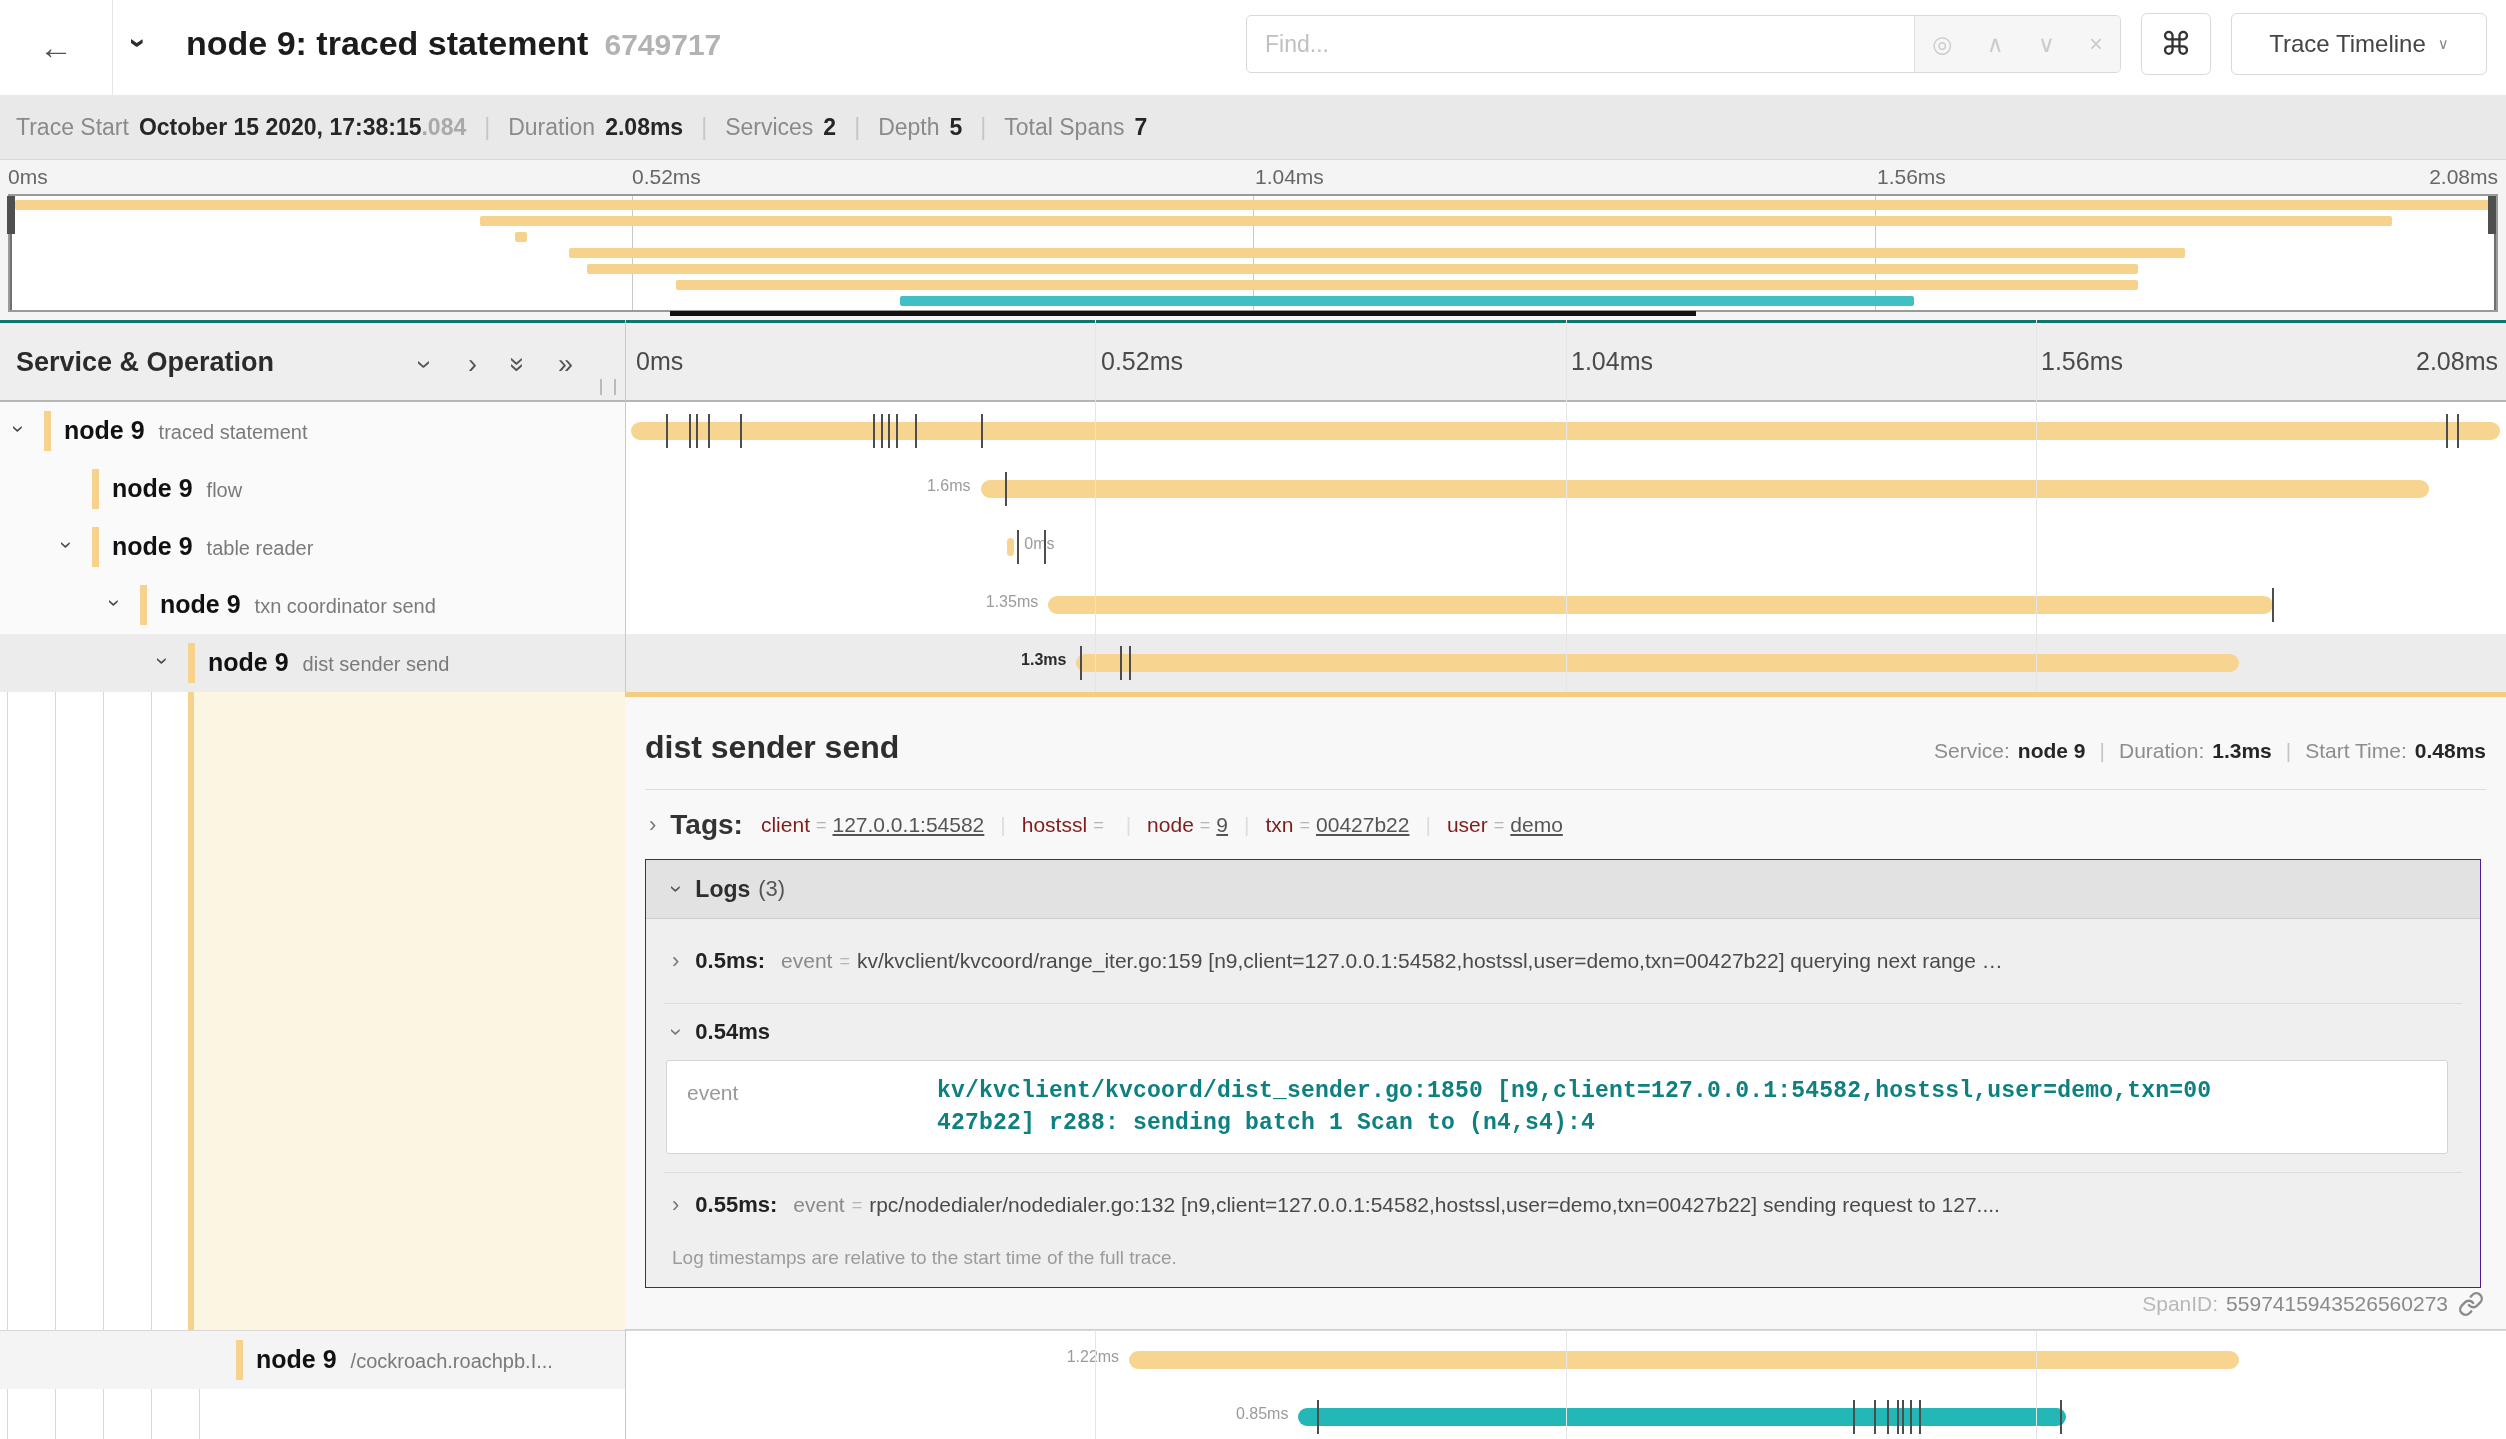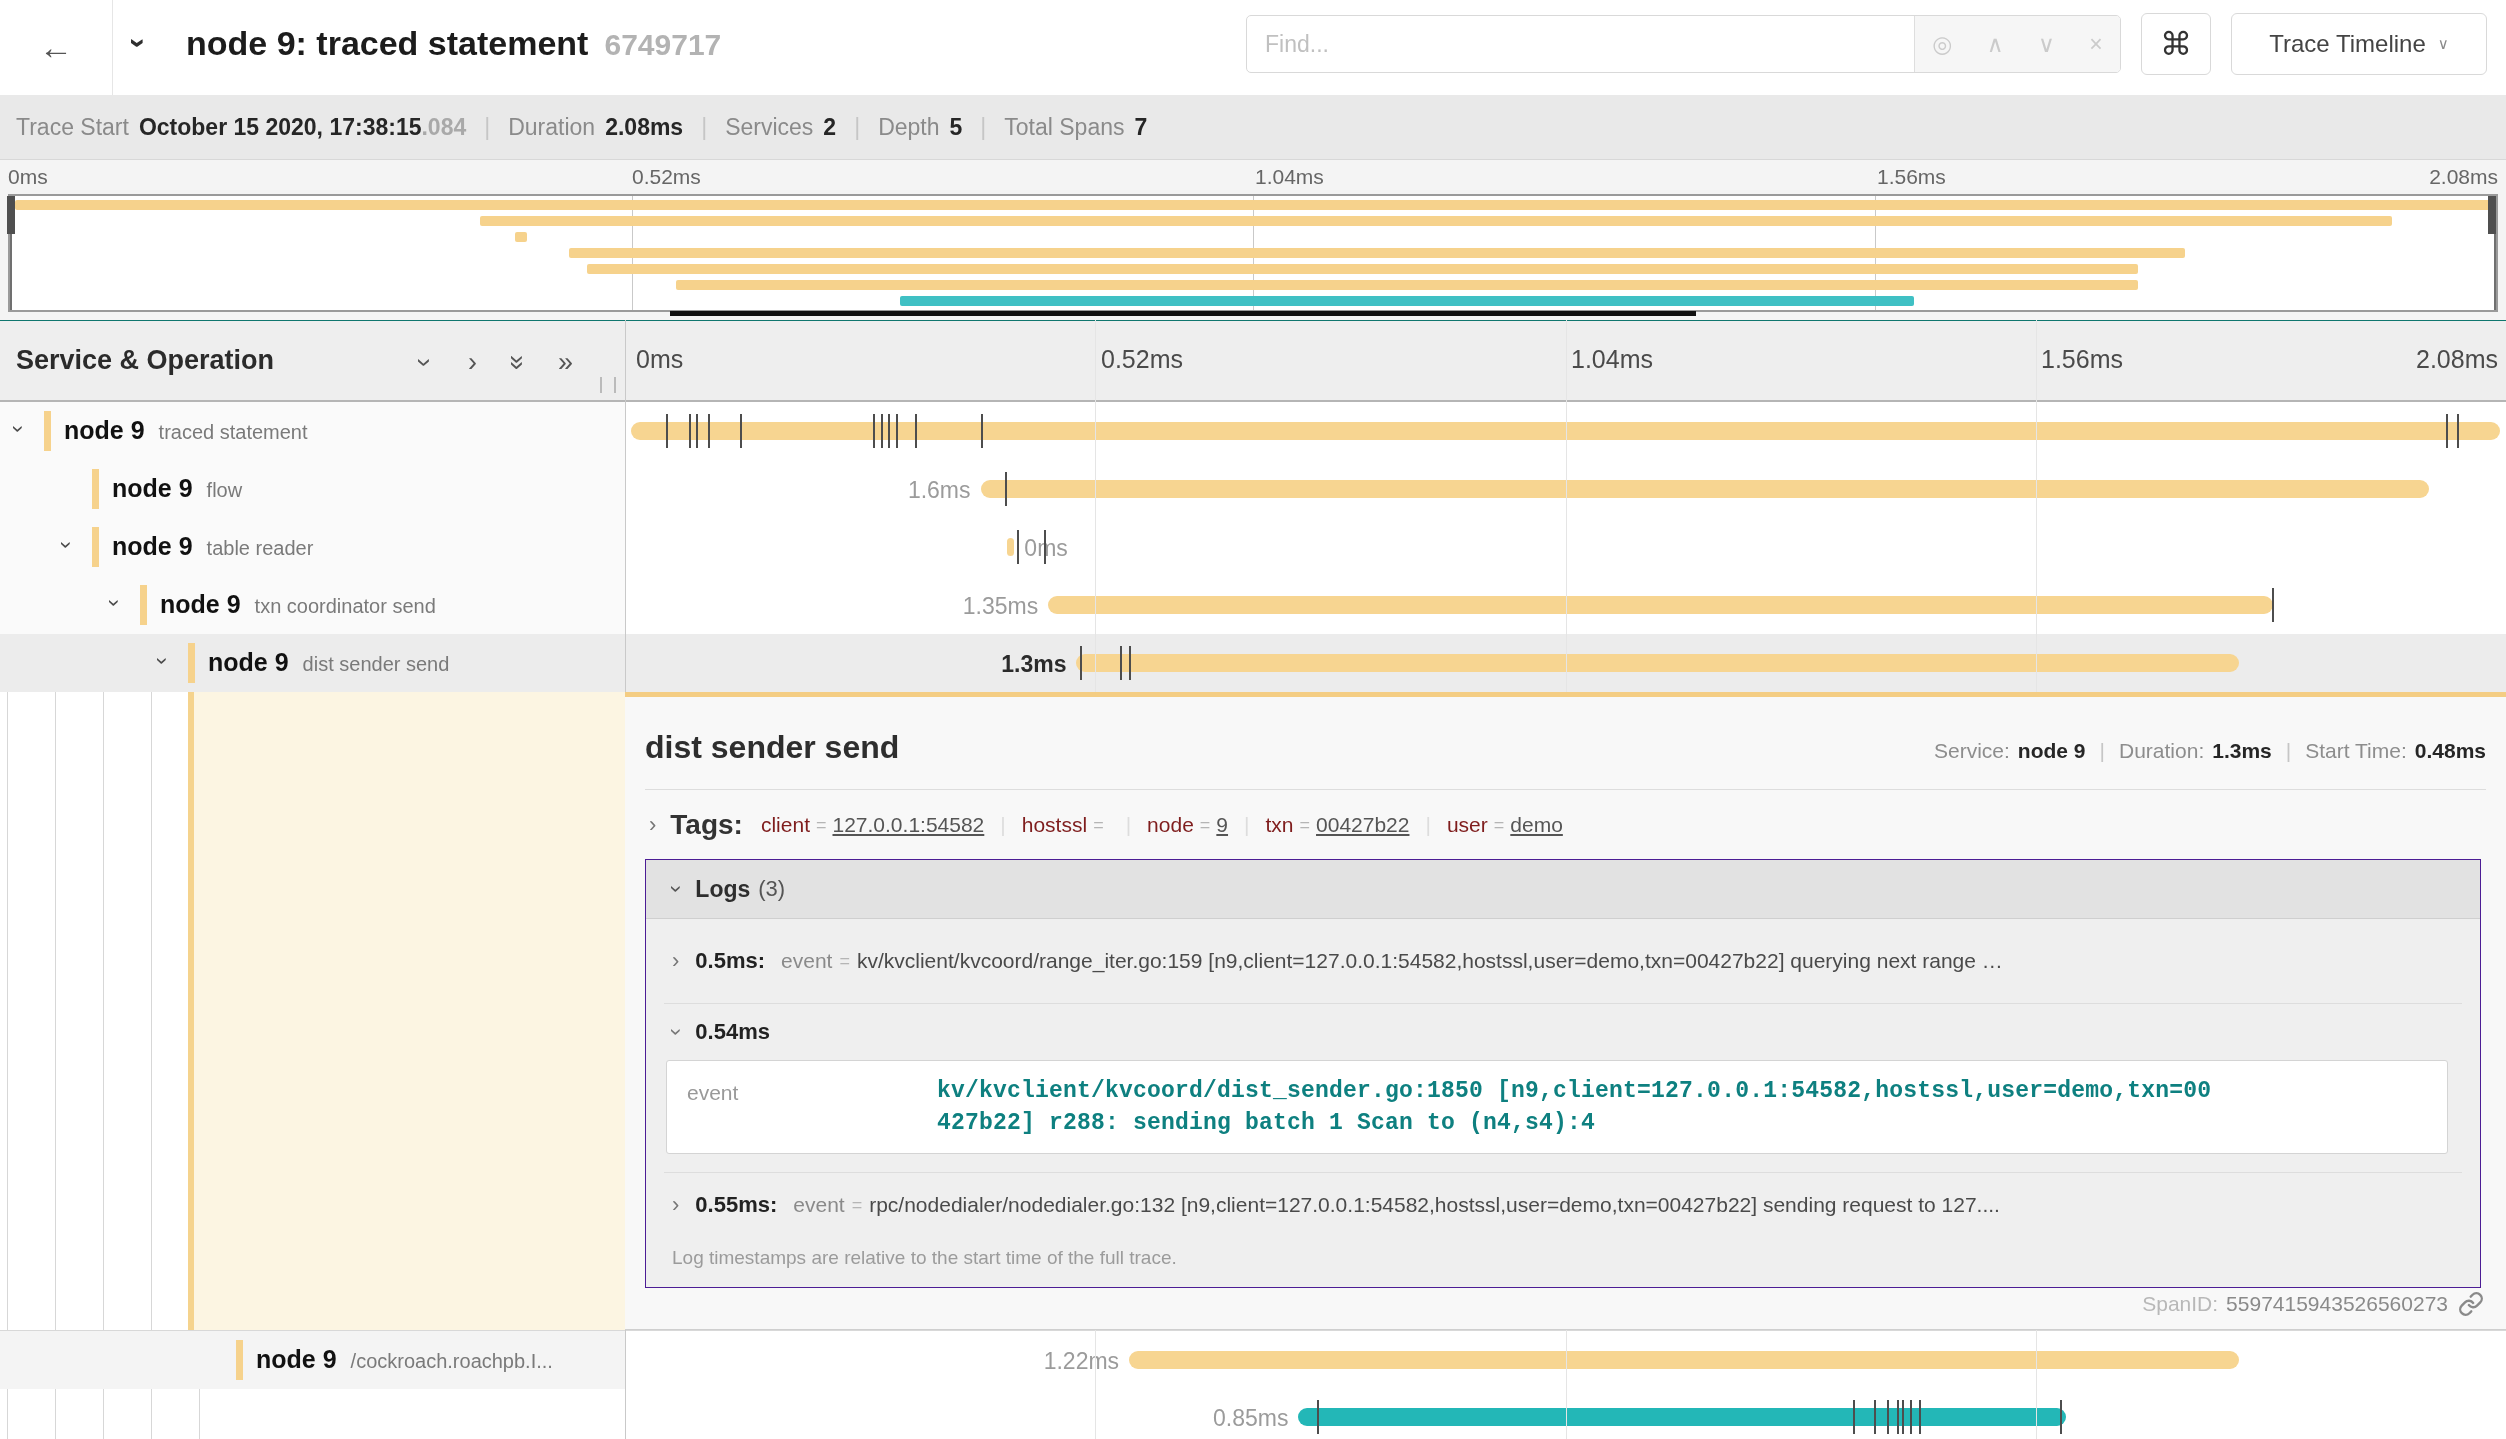--- a/index.html
+++ b/index.html
@@ -34,21 +34,21 @@
   #mini{position:absolute;left:0;top:160px;width:2506px;height:160px;background:#f4f4f4;}
   .mini-lab{position:absolute;top:5px;font-size:21px;color:#666;}
   #mini-box{position:absolute;left:8px;top:34px;width:2490px;height:118px;background:#fff;border:2px solid #9a9a9a;box-sizing:border-box;cursor:crosshair;}
   .mini-grid{position:absolute;top:0;bottom:0;width:1px;background:#c9c9c9;}
   .mini-bar{position:absolute;height:10px;border-radius:2px;}
   .scrub{position:absolute;top:0;bottom:0;width:2px;background:#707070;cursor:col-resize;}
   .scrub .grip{position:absolute;top:0;left:-3px;width:8px;height:38px;background:#4f4f4f;}
   #mini-scroll{position:absolute;top:151px;height:5px;background:#111;}
 
   
-  #shead{position:absolute;left:0;top:320px;width:2506px;height:82px;background:#eeeeee;border-top:1px solid #0f766e;border-bottom:2px solid #b5b5b5;box-sizing:border-box;}
+  #shead{position:absolute;left:0;top:320px;width:2506px;height:82px;background:#eeeeee;border-top:3px solid #0f766e;border-bottom:2px solid #b5b5b5;box-sizing:border-box;}
   #so-title{position:absolute;left:16px;top:24px;font-size:27px;font-weight:bold;color:#2b2b2b;}
   .shead-ico{position:absolute;top:26px;font-size:27px;color:#555;cursor:pointer;}
   #col-grip{position:absolute;left:600px;top:56px;width:12px;height:16px;border-left:2px solid #bbb;border-right:2px solid #bbb;cursor:col-resize;}
   .ax-lab{position:absolute;top:24px;font-size:25px;color:#4a4a4a;}
 
   
   #gridlayer{position:absolute;left:625px;top:320px;width:1881px;height:1119px;pointer-events:none;z-index:2;}
   #gridlayer .vline{position:absolute;top:0;bottom:0;width:1px;background:#e5e5e5;}
   #gridlayer .divline{position:absolute;left:0;top:0;bottom:0;width:1px;background:#c9c9c9;}
 
@@ -64,21 +64,21 @@
   .tree-chev{position:absolute;top:14px;font-size:22px;color:#4a4a4a;cursor:pointer;left:calc(var(--d)*48px + 14px);}
   .cbar{position:absolute;top:9px;width:7px;height:40px;left:calc(var(--d)*48px + 44px);}
   .cbar.yellow{background:#f6d28c;}
   .cbar.teal{background:#26b8b8;}
   .svc{position:absolute;top:14px;left:calc(var(--d)*48px + 64px);font-size:25px;font-weight:bold;color:#111;white-space:nowrap;}
   .op{font-size:20px;font-weight:normal;color:#7a7a7a;margin-left:14px;}
   .span-bar{position:absolute;top:20px;height:18px;border-radius:9px;z-index:3;}
   .span-bar.yellow{background:#f7d591;}
   .span-bar.teal{background:#23b7b7;}
   .tick{position:absolute;top:12px;width:2px;height:34px;background:#4d4d4d;z-index:4;}
-  .dur-lab{position:absolute;top:17px;font-size:23px;color:#9b9b9b;white-space:nowrap;z-index:3;}
+  .dur-lab{position:absolute;top:17px;font-size:16px;color:#9b9b9b;white-space:nowrap;z-index:3;}
   .dur-lab.sel{color:#2b2b2b;font-weight:bold;}
 
   
   #cream{position:absolute;left:188px;top:692px;width:437px;height:638px;background:#fcf5e2;border-left:6px solid #f5d38d;box-sizing:border-box;z-index:3;}
   #panel{position:absolute;left:625px;top:692px;width:1881px;height:638px;background:#f8f8f8;border-top:5px solid #f4cd83;border-bottom:1px solid #cfcfcf;box-sizing:border-box;z-index:3;}
   #d-title{position:absolute;left:20px;top:32px;font-size:32px;font-weight:bold;color:#2e2e2e;}
   #d-meta{position:absolute;right:20px;top:42px;font-size:21px;color:#8d8d8d;display:flex;align-items:center;}
   #d-meta b{color:#262626;margin-left:8px;}
   #d-meta .m-sep{margin:0 14px;}
   #d-hr{position:absolute;left:20px;right:20px;top:92px;height:1px;background:#ddd;}

